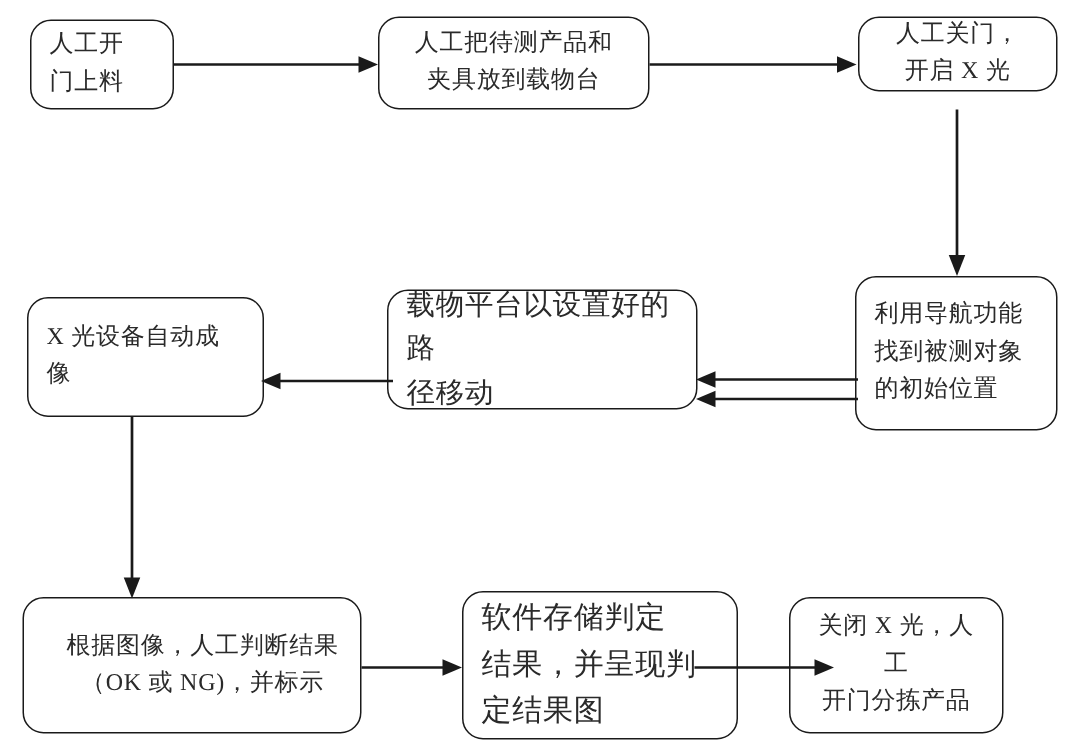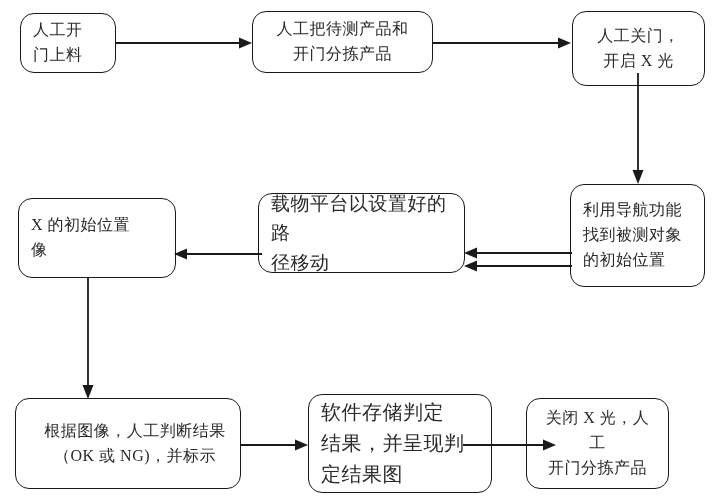--- a/index.html
+++ b/index.html
@@ -33,21 +33,21 @@
     display: block;
     width: 100%;
     white-space: pre-line;
     text-align: left;
   }
   .node.center .label { text-align: center; }
 
   
   #n1 { left: 20px;  top: 13px;  width: 96px;  height: 60px;  font-size: 16px; }
   #n2 { left: 252px; top: 11px;  width: 181px; height: 62px;  font-size: 16px; }
-  #n3 { left: 572px; top: 11px;  width: 133px; height: 75px;  font-size: 16px; }
+  #n3 { left: 572px; top: 11px;  width: 133px; height: 50px;  font-size: 16px; }
 
   #n4 { left: 18px;  top: 198px; width: 158px; height: 80px;  font-size: 16px; }
   #n5 { left: 258px; top: 193px; width: 207px; height: 80px;  font-size: 19px; }
   #n6 { left: 570px; top: 184px; width: 135px; height: 103px; font-size: 16px; }
 
   #n7 { left: 15px;  top: 398px; width: 226px; height: 91px;  font-size: 16px; padding-left: 26px; }
   #n8 { left: 308px; top: 394px; width: 184px; height: 99px;  font-size: 20px; }
   #n9 { left: 526px; top: 398px; width: 143px; height: 91px;  font-size: 16px; }
 
   
@@ -61,30 +61,30 @@
 
 <div id="canvas">
 
   <div class="node" id="n1">
     <span class="label">人工开
 门上料</span>
   </div>
 
   <div class="node center" id="n2">
     <span class="label">人工把待测产品和
-开门分拣产品</span>
+夹具放到载物台</span>
   </div>
 
   <div class="node center" id="n3">
     <span class="label">人工关门，
 开启 X 光</span>
   </div>
 
   <div class="node" id="n4">
-    <span class="label">X 的初始位置
+    <span class="label">X 光设备自动成
 像</span>
   </div>
 
   <div class="node" id="n5">
     <span class="label">载物平台以设置好的路
 径移动</span>
   </div>
 
   <div class="node" id="n6">
     <span class="label">利用导航功能

